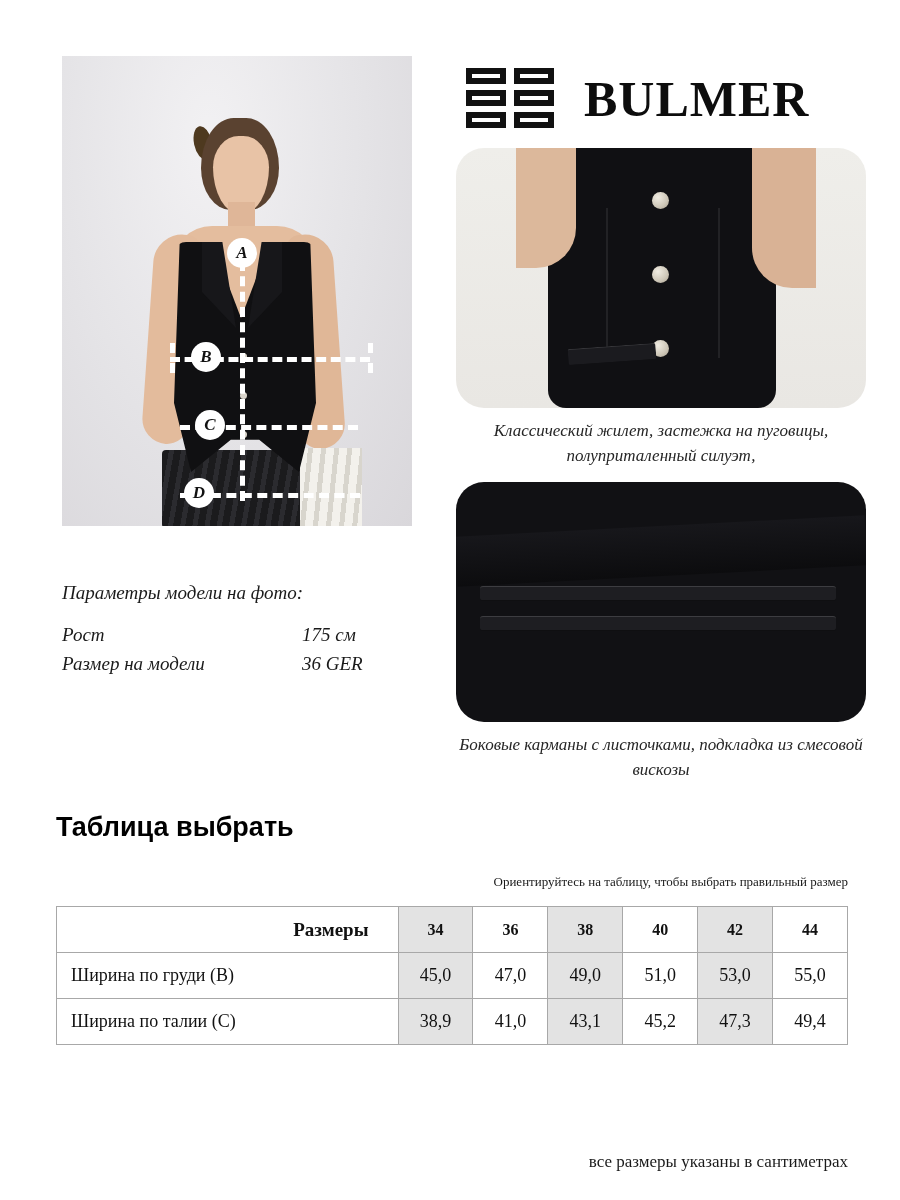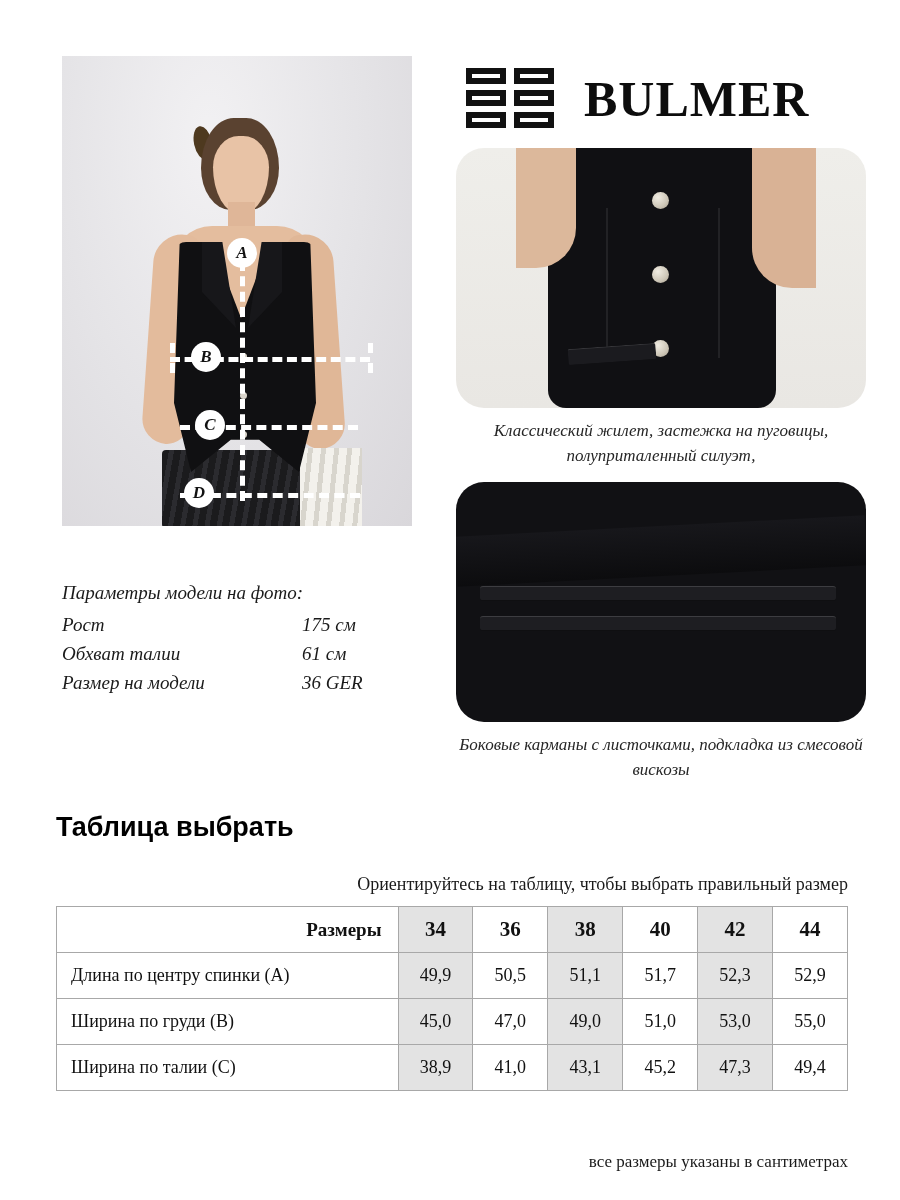--- a/index.html
+++ b/index.html
@@ -295,21 +295,21 @@
   .params {
     position: absolute;
     left: 62px;
     top: 582px;
     width: 336px;
     font-family: "Liberation Serif", serif;
     font-style: italic;
     font-size: 19px;
     color: #1a1a1a;
   }
-  .params .title { margin-bottom: 6px; }
+  .params .title { margin-bottom: 16px; }
   .params-row {
     display: flex;
     justify-content: space-between;
     line-height: 29px;
   }
   .params-row .val { min-width: 96px; }
 
   
   .sizes-heading {
     position: absolute;
@@ -318,21 +318,21 @@
     font-family: "Liberation Sans", sans-serif;
     font-weight: bold;
     font-size: 27px;
     color: #000;
   }
   .sizes-sub {
     position: absolute;
     right: 52px;
     top: 874px;
     font-family: "Liberation Serif", serif;
-    font-size: 18px;
+    font-size: 13px;
     color: #1a1a1a;
   }
   table.size-table {
     position: absolute;
     left: 56px;
     top: 906px;
     width: 792px;
     border-collapse: collapse;
     font-family: "Liberation Serif", serif;
     font-size: 18px;
@@ -344,27 +344,27 @@
     color: #111;
   }
   table.size-table th.row-head,
   table.size-table td.row-head {
     text-align: left;
     padding-left: 14px;
     width: 342px;
   }
   table.size-table th.row-head {
     text-align: right;
-    padding-right: 16px;
+    padding-right: 29px;
     font-weight: bold;
     font-size: 19px;
   }
   table.size-table th.size-col {
     font-weight: bold;
-    font-size: 21px;
+    font-size: 16px;
     width: 75px;
   }
   .shade { background: #e3e3e3; }
 
   .table-note {
     position: absolute;
     right: 52px;
     top: 1152px;
     font-family: "Liberation Serif", serif;
     font-size: 17px;
@@ -474,24 +474,20 @@
     </div>
   </div>
 
   <div class="params">
     <div class="title">Параметры модели на фото:</div>
     <div class="params-row">
       <span>Рост</span>
       <span class="val">175 см</span>
     </div>
     <div class="params-row">
-      <span>Обхват талии</span>
-      <span class="val">61 см</span>
-    </div>
-    <div class="params-row">
       <span>Размер на модели</span>
       <span class="val">36 GER</span>
     </div>
   </div>
 
   <div class="sizes-heading">Таблица выбрать</div>
   <div class="sizes-sub">Ориентируйтесь на таблицу, чтобы выбрать правильный размер</div>
 
   <table class="size-table">
     <thead>
@@ -499,29 +495,20 @@
         <th class="row-head">Размеры</th>
         <th class="size-col shade">34</th>
         <th class="size-col">36</th>
         <th class="size-col shade">38</th>
         <th class="size-col">40</th>
         <th class="size-col shade">42</th>
         <th class="size-col">44</th>
       </tr>
     </thead>
     <tbody>
-      <tr>
-        <td class="row-head">Длина по центру спинки (A)</td>
-        <td class="shade">49,9</td>
-        <td>50,5</td>
-        <td class="shade">51,1</td>
-        <td>51,7</td>
-        <td class="shade">52,3</td>
-        <td>52,9</td>
-      </tr>
       <tr>
         <td class="row-head">Ширина по груди (B)</td>
         <td class="shade">45,0</td>
         <td>47,0</td>
         <td class="shade">49,0</td>
         <td>51,0</td>
         <td class="shade">53,0</td>
         <td>55,0</td>
       </tr>
       <tr>

